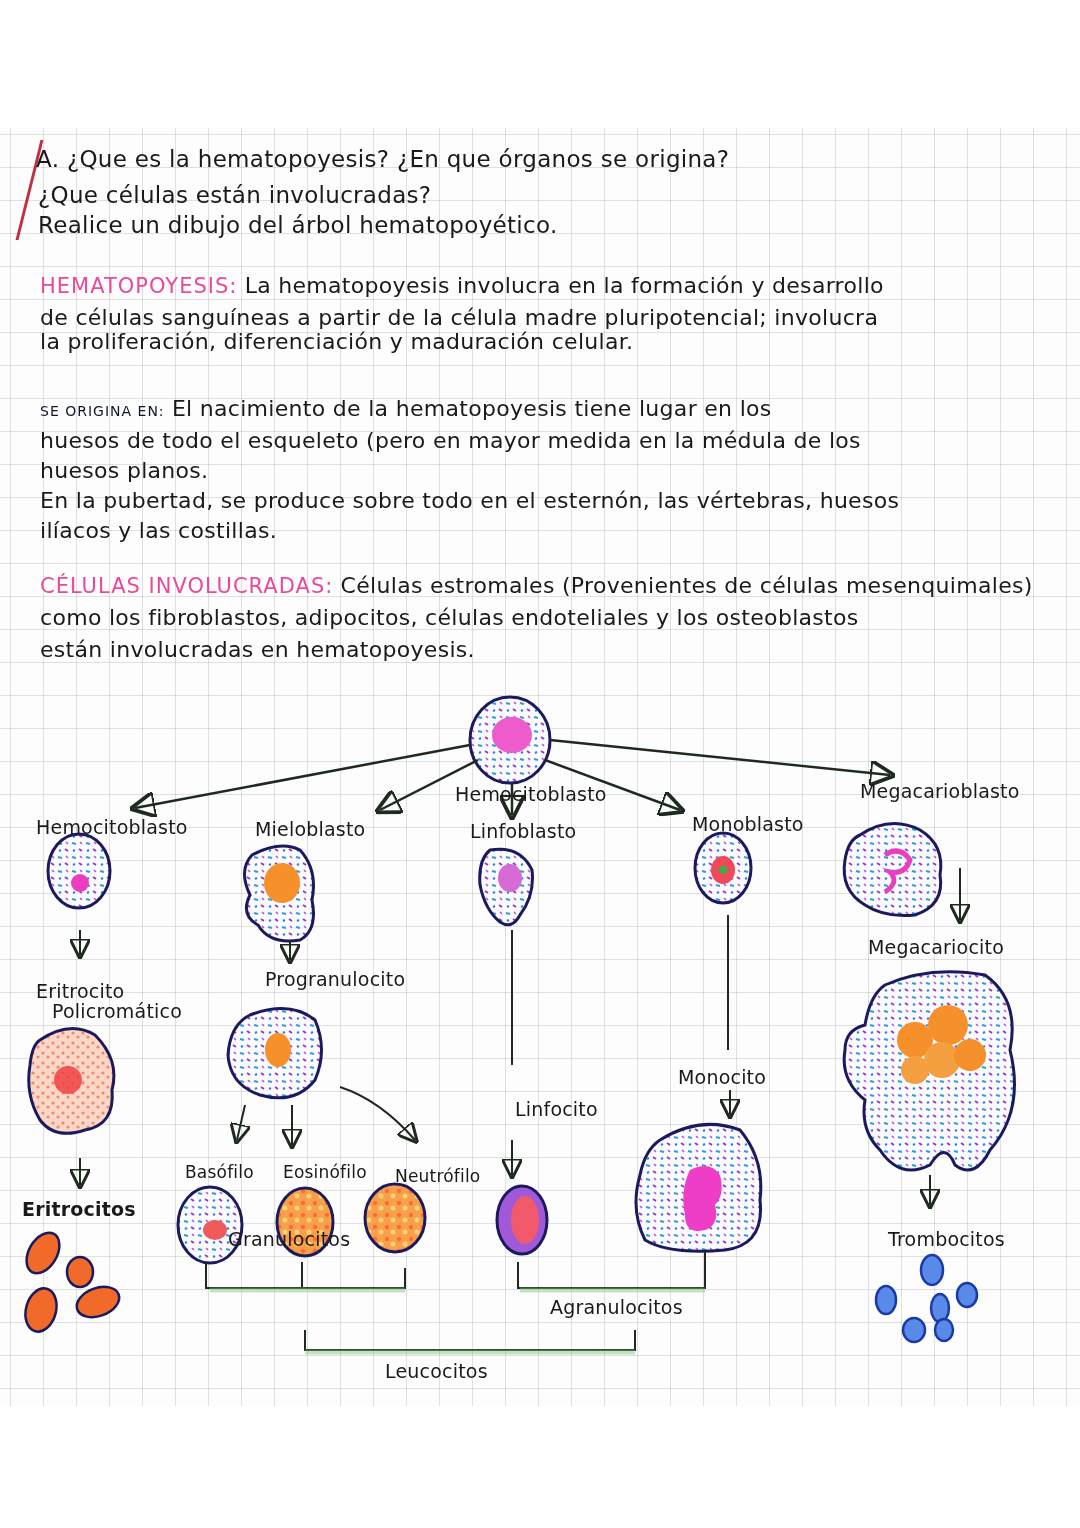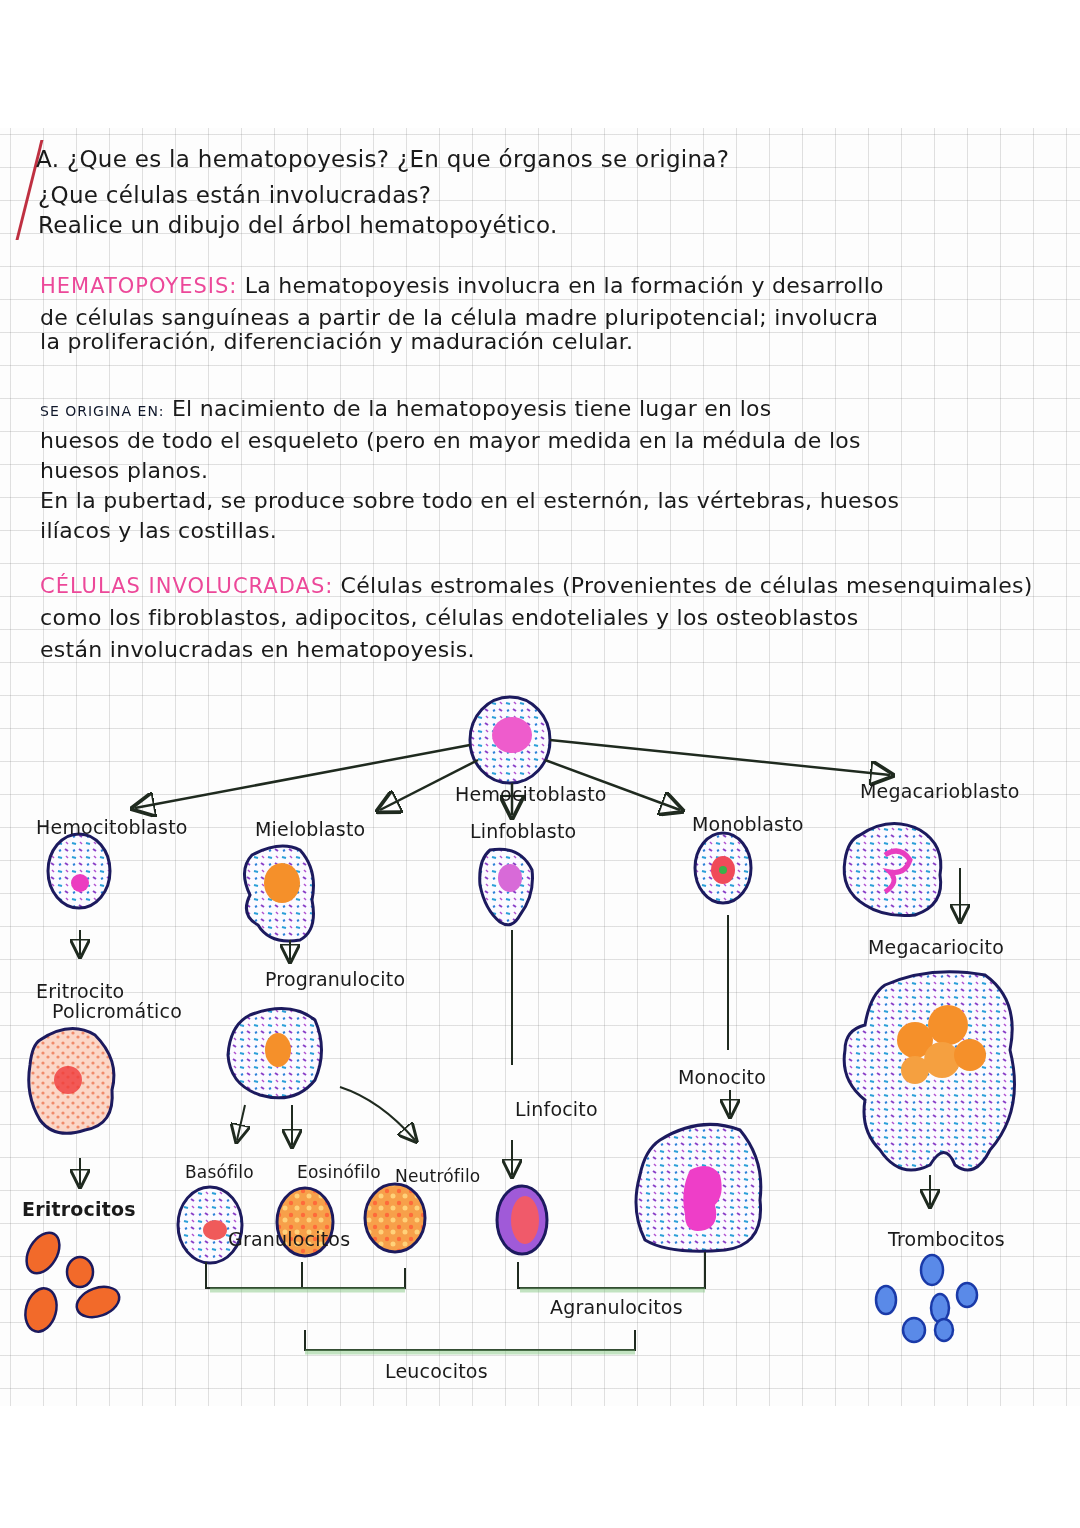--- a/index.html
+++ b/index.html
@@ -210,21 +210,21 @@
 <div class="lbl" style="left:860px;top:782px;">Megacarioblasto</div>
 
 <div class="lbl" style="left:36px;top:982px;">Eritrocito</div>
 <div class="lbl" style="left:52px;top:1002px;">Policromático</div>
 <div class="lbl" style="left:265px;top:970px;">Progranulocito</div>
 <div class="lbl" style="left:515px;top:1100px;text-align:right;">Linfocito</div>
 <div class="lbl" style="left:678px;top:1068px;">Monocito</div>
 <div class="lbl" style="left:868px;top:938px;">Megacariocito</div>
 
 <div class="lbl small" style="left:185px;top:1164px;">Basófilo</div>
-<div class="lbl small" style="left:283px;top:1164px;margin-left:14px;">Eosinófilo</div>
+<div class="lbl small" style="left:283px;top:1164px;">Eosinófilo</div>
 <div class="lbl small" style="left:395px;top:1168px;">Neutrófilo</div>
 
 <div class="lbl" style="left:22px;top:1200px;font-weight:bold;">Eritrocitos</div>
 <div class="lbl" style="left:888px;top:1230px;">Trombocitos</div>
 
 <div class="lbl" style="left:228px;top:1224px;margin-top:6px;">Granulocitos</div>
 <div class="lbl" style="left:550px;top:1298px;">Agranulocitos</div>
 <div class="lbl" style="left:385px;top:1362px;">Leucocitos</div>
 
 </body></html>

